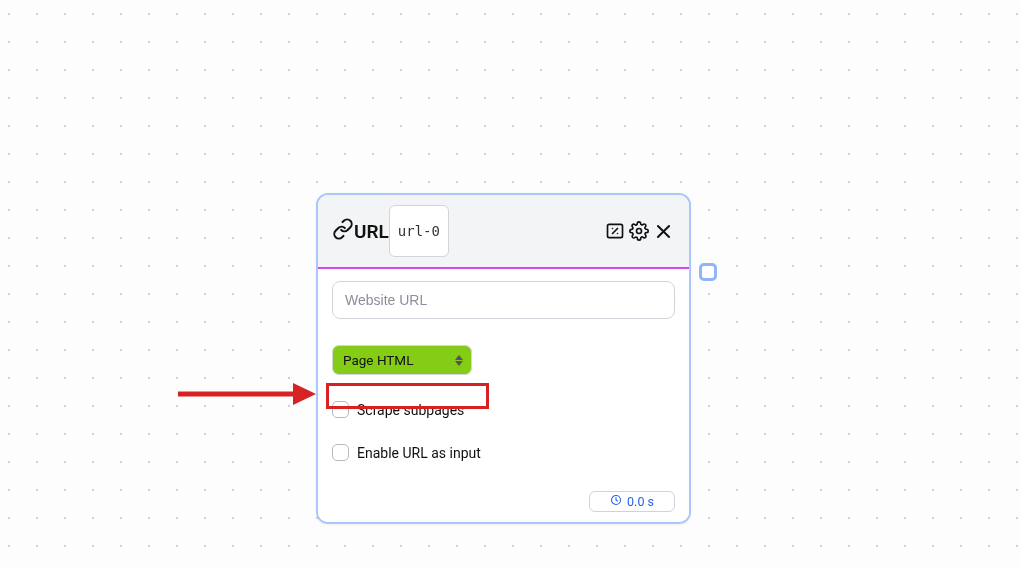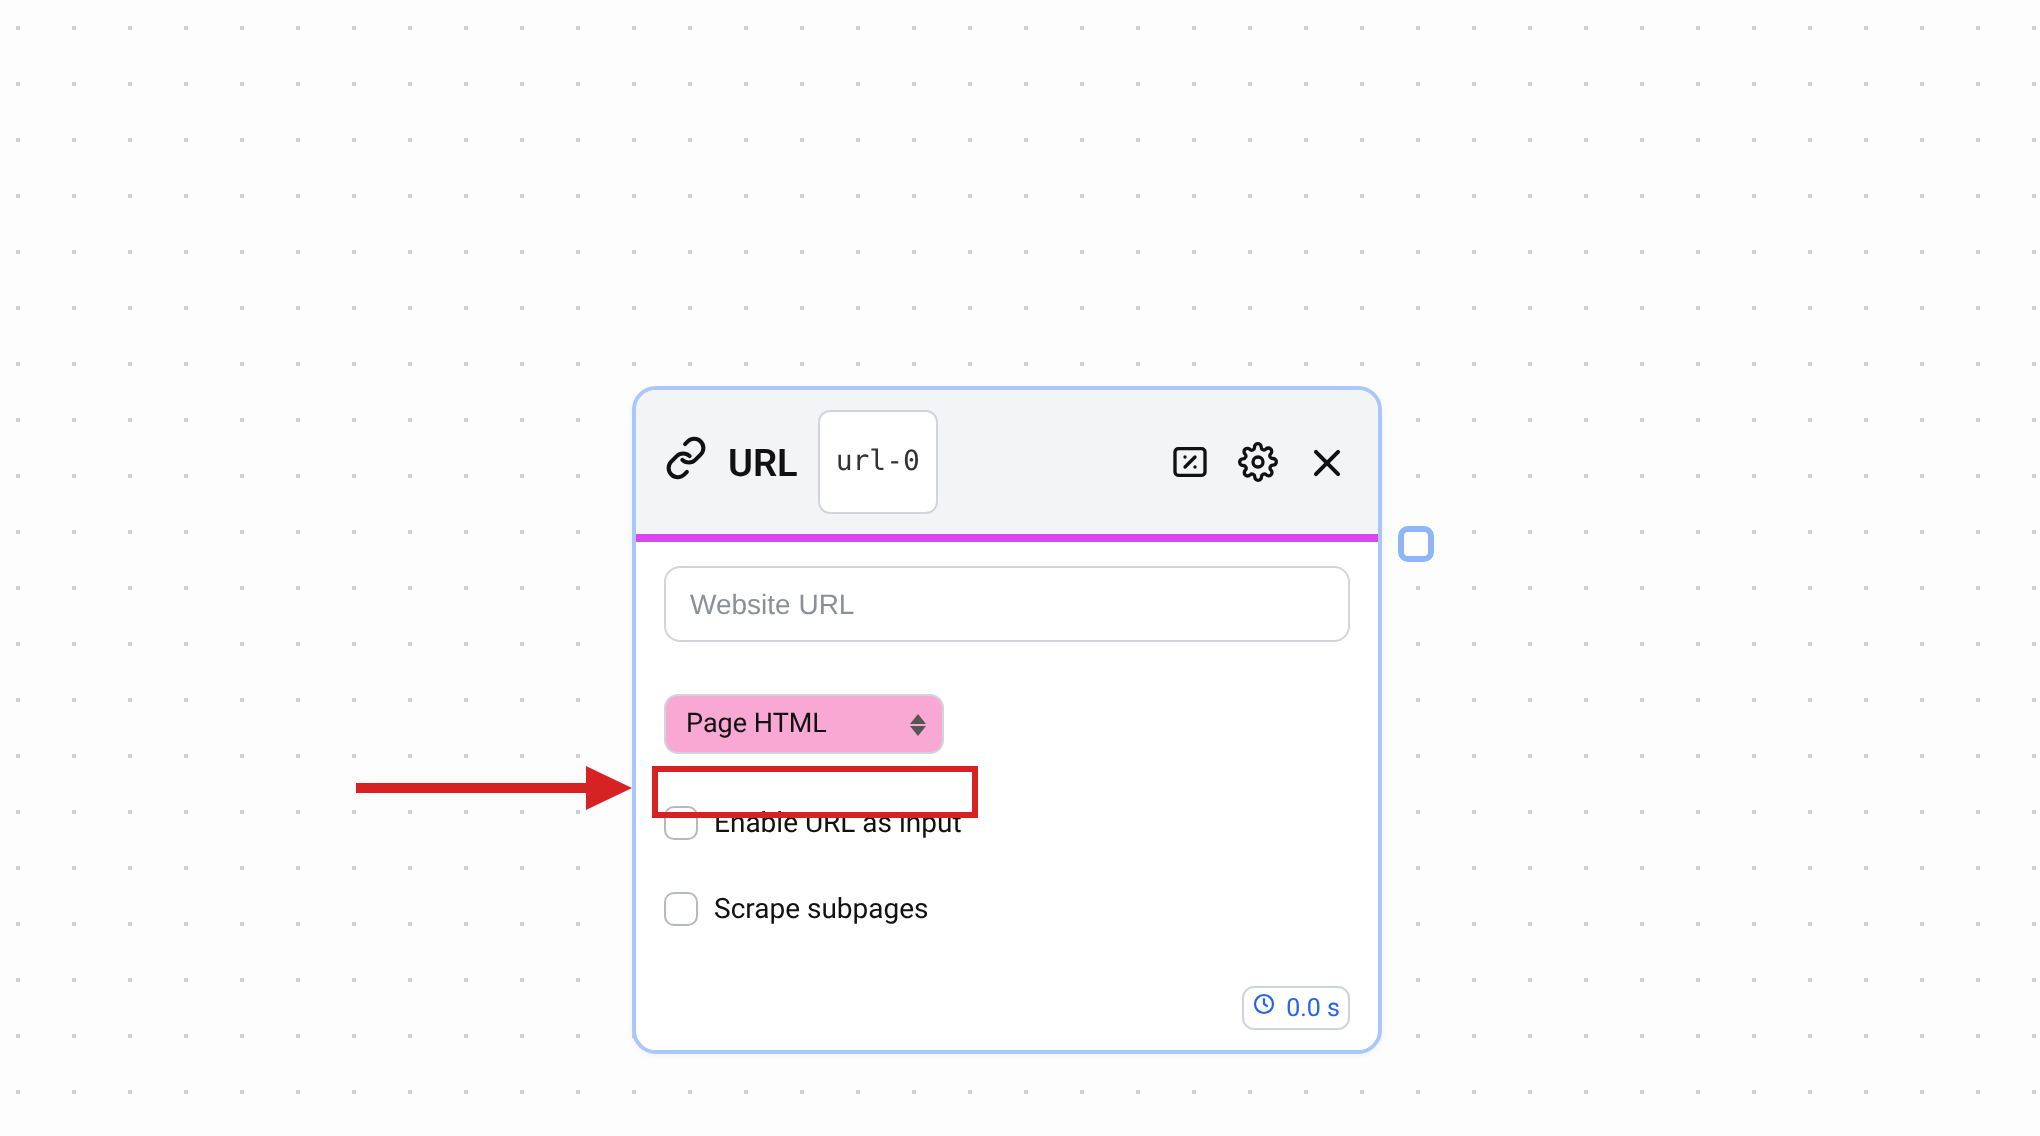--- a/index.html
+++ b/index.html
@@ -22,23 +22,22 @@
       background: #fff;
       border: 2px solid #aac7fb;
       border-radius: 12px;
       box-shadow: 0 1px 3px rgba(0,0,0,0.05);
     }
     .node-header {
       display: flex;
       align-items: center;
       padding: 10px 14px;
       background: #f3f4f6;
-      border-bottom: 4px solid #d946ef;
+      border-bottom: 2px solid #d946ef;
       border-radius: 10px 10px 0 0;
-      gap: 10px;
     }
     .node-header .title {
       font-size: 19px;
       font-weight: 600;
       color: #111;
     }
     .badge {
       font-family: ui-monospace, "SF Mono", Menlo, monospace;
       font-size: 14px;
       color: #333;
@@ -80,21 +79,21 @@
       width: 140px;
       height: 30px;
       border: 1px solid #d1d5db;
       border-radius: 7px;
       padding: 0 8px 0 10px;
       font-size: 13.5px;
       display: flex;
       align-items: center;
       justify-content: space-between;
       cursor: pointer;
-      background: #f9a8d4;
+      background: #84cc16;
       color: #111;
     }
     .caret {
       display: flex;
       flex-direction: column;
       gap: 1px;
       align-items: center;
     }
     .check-row {
       display: flex;
@@ -126,21 +125,21 @@
       padding-top: 4px;
     }
     .timer {
       display: flex;
       align-items: center;
       gap: 5px;
       font-size: 12.5px;
       color: #2563eb;
       border: 1px solid #cfd4dc;
       border-radius: 6px;
-      padding: 2px 4px;
+      padding: 2px 20px;
       background: #fff;
     }
     .arrow {
       position: absolute;
       left: 178px;
       top: 379px;
     }
     .port {
       position: absolute;
       left: 699px;
@@ -198,26 +197,26 @@
             <path d="M0 5 L4 0 L8 5 Z" fill="#555"></path>
           </svg>
         <svg width="8" height="5" viewBox="0 0 8 5">
             <path d="M0 0 L4 5 L8 0 Z" fill="#555"></path>
           </svg>
       </span>
     </div>
 
     <div class="check-row">
       <div class="checkbox"></div>
-      <span>Enable URL as input</span>
+      <span>Scrape subpages</span>
     </div>
 
     <div class="check-row">
       <div class="checkbox"></div>
-      <span>Scrape subpages</span>
+      <span>Enable URL as input</span>
     </div>
 
     <div class="node-footer">
       <div class="timer">
         <span>
           <svg width="12" height="12" viewBox="0 0 24 24" fill="none" stroke="#2563eb" stroke-width="2.2" stroke-linecap="round">
             <circle cx="12" cy="12" r="9"></circle>
             <path d="M12 7v5l3 2"></path>
           </svg>
         </span>

